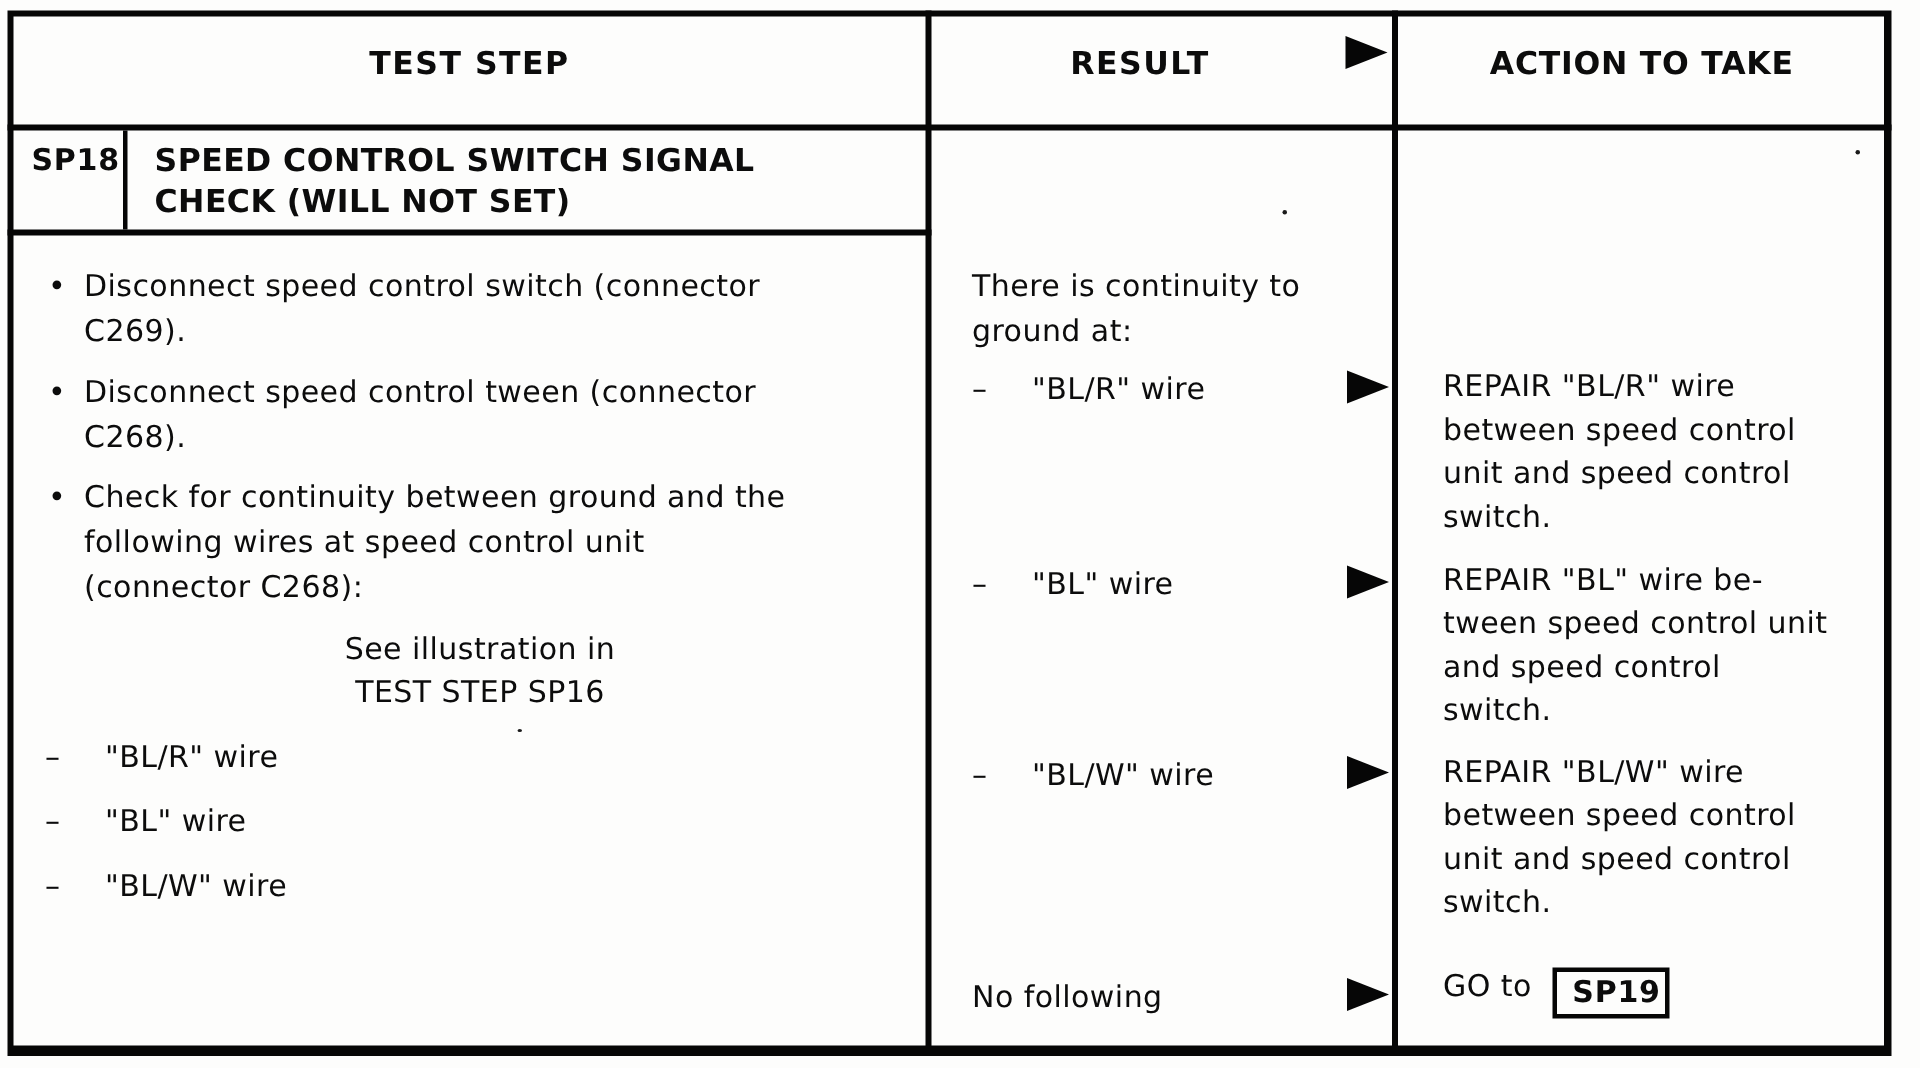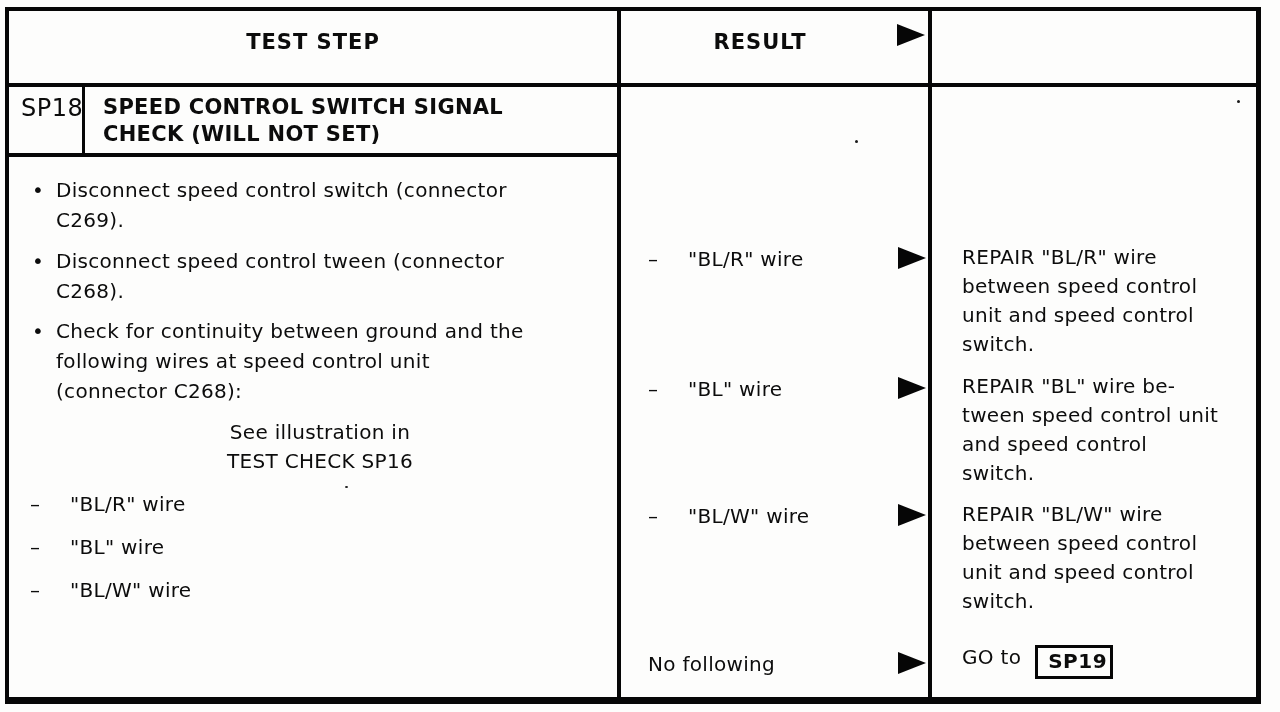--- a/index.html
+++ b/index.html
@@ -28,21 +28,21 @@
   .hdr-action { left:932px; width:325px; letter-spacing:0.5px; }
 
   
   .arrow { width:0; height:0; border-top:11px solid transparent; border-bottom:11px solid transparent; border-left:28px solid #060606; }
   .hdr-arrow { position:absolute; left:897px; top:24px; }
 
   
   .step-row { position:absolute; left:5px; top:87px; width:616px; height:70px; border-bottom:4px solid #060606; }
   .step-id-cell {
     position:absolute; left:4px; top:0; width:76px; height:66px;
-    border-right:3px solid #060606; font-weight:normal; font-size:24px;
+    border-right:3px solid #060606; font-weight:bold; font-size:20px;
     padding:7px 0 0 12px; letter-spacing:0.5px;
   }
   .step-title {
     position:absolute; left:98px; top:7px; width:505px;
     font-weight:bold; font-size:21px; line-height:27px; white-space:pre-line; letter-spacing:0.3px;
   }
 
   .txt { white-space:pre-line; font-size:20px; letter-spacing:0.3px; }
 
   
@@ -89,20 +89,21 @@
 <div class="sheet">
 
   <div class="outer-border"></div>
   <div class="v-divider d1"></div>
   <div class="v-divider d2"></div>
   <div class="header-bottom-line"></div>
 
   <div class="hdr hdr-result">RESULT</div>
   <div class="hdr hdr-test">TEST STEP</div>
   <div class="hdr-arrow arrow"></div>
+  <div class="hdr hdr-action">ACTION TO TAKE</div>
 
   <div class="step-row">
     <div class="step-id-cell">SP18</div>
     <div class="step-title">SPEED CONTROL SWITCH SIGNAL
 CHECK (WILL NOT SET)</div>
   </div>
 
   <div class="bullet-item b1">
     <span class="bullet-marker">•</span>
     <span class="bullet-text txt">Disconnect speed control switch (connector
@@ -114,35 +115,37 @@
 C268).</span>
   </div>
   <div class="bullet-item b3">
     <span class="bullet-marker">•</span>
     <span class="bullet-text txt">Check for continuity between ground and the
 following wires at speed control unit
 (connector C268):</span>
   </div>
 
   <div class="illustration-note txt">See illustration in
-TEST CHECK SP16</div>
+TEST STEP SP16</div>
 
   <div class="wire-item w1">
     <span class="dash-marker txt">–</span>
     <span class="wire-label txt">"BL/R" wire</span>
   </div>
   <div class="wire-item w2">
     <span class="dash-marker txt">–</span>
     <span class="wire-label txt">"BL" wire</span>
   </div>
   <div class="wire-item w3">
     <span class="dash-marker txt">–</span>
     <span class="wire-label txt">"BL/W" wire</span>
   </div>
 
+  <div class="result-intro txt">There is continuity to
+ground at:</div>
 
   <div class="result-row rr1">
     <span class="dash-marker txt">–</span>
     <span class="wire-label txt">"BL/R" wire</span>
     <span class="arrow"></span>
   </div>
   <div class="result-row rr2">
     <span class="dash-marker txt">–</span>
     <span class="wire-label txt">"BL" wire</span>
     <span class="arrow"></span>

